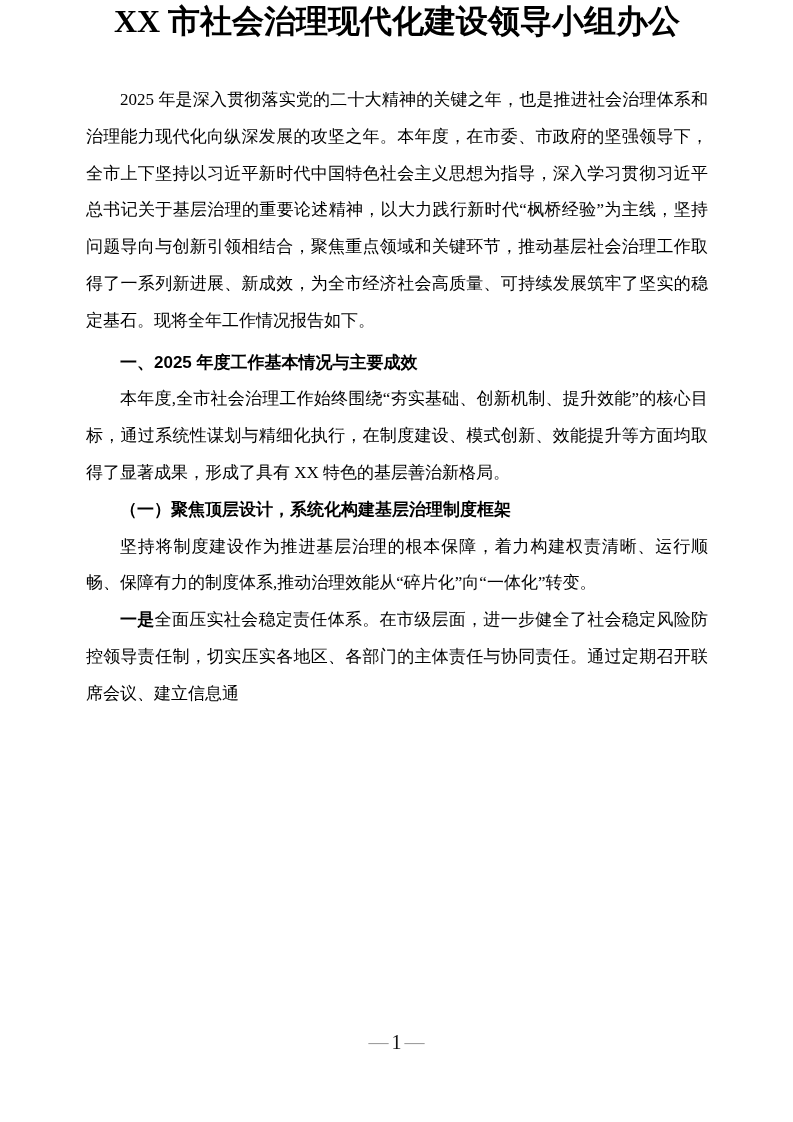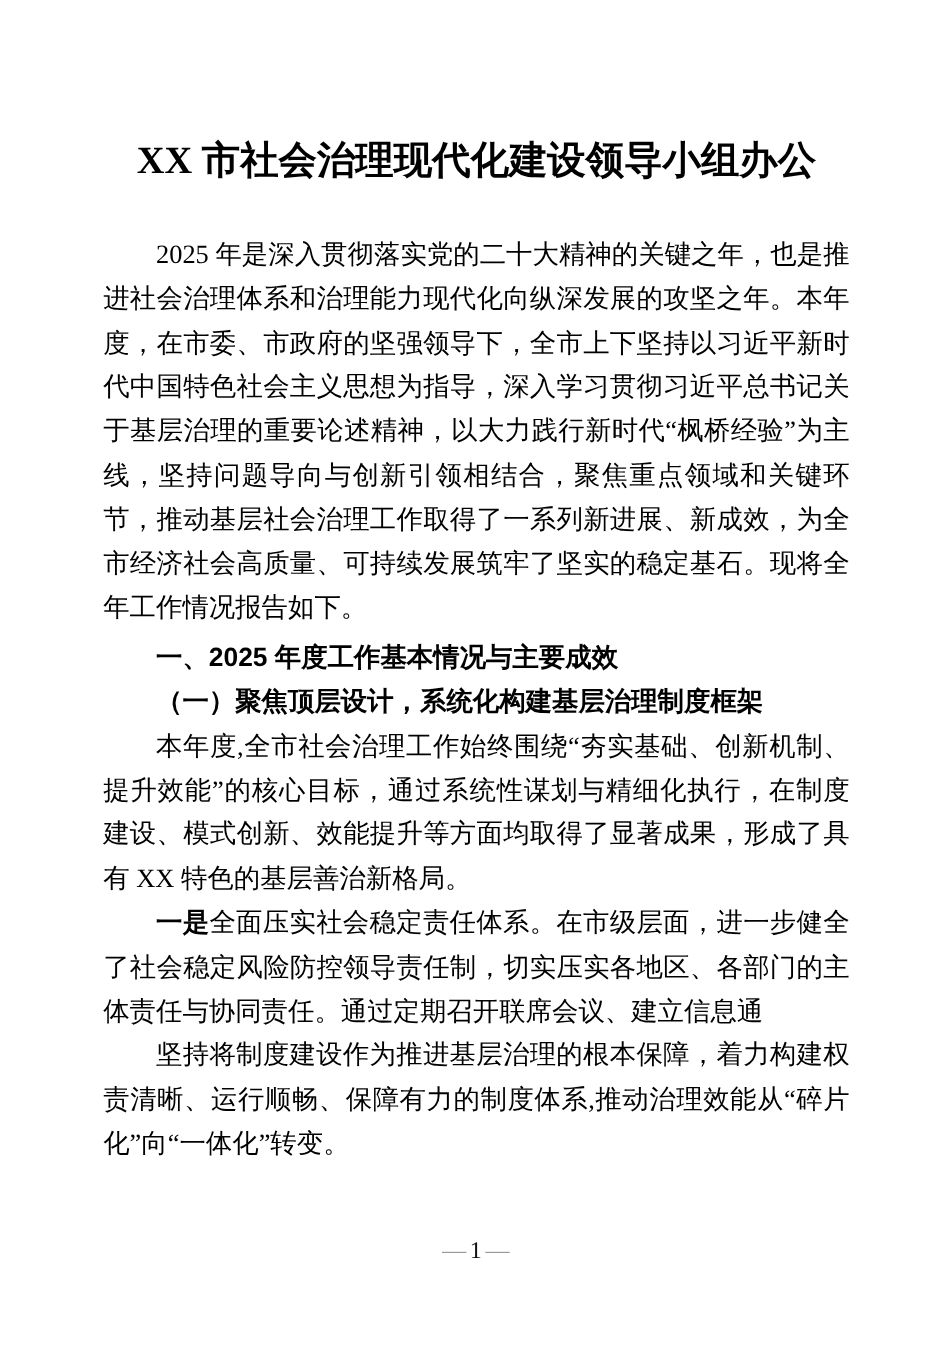--- a/index.html
+++ b/index.html
@@ -12,30 +12,29 @@
     color: #000000;
     font-family: "Liberation Serif", "DejaVu Serif", serif;
     overflow: hidden;
   }
   .content {
     width: 622px;
     margin-left: 86px;
   }
   .doc-title {
     margin: 0;
-    padding-top: 112px;
     font-size: 32px;
     line-height: 42px;
     font-weight: 700;
     text-align: center;
   }
   .title-line { display: block; }
   .doc-body {
     margin-top: 40px;
-    font-size: 22px;
+    font-size: 17px;
     line-height: 36.8px;
     text-align: justify;
   }
   .para {
     margin: 0;
     text-indent: 2em;
   }
   .heading-1 {
     font-family: Liberation Sans, sans-serif;
     font-weight: 700;
@@ -64,26 +63,26 @@
   <div class="content">
     <h1 class="doc-title">
       <span class="title-line">XX 市社会治理现代化建设领导小组办公</span>
     </h1>
 
     <div class="doc-body">
       <p class="para">2025 年是深入贯彻落实党的二十大精神的关键之年，也是推进社会治理体系和治理能力现代化向纵深发展的攻坚之年。本年度，在市委、市政府的坚强领导下，全市上下坚持以习近平新时代中国特色社会主义思想为指导，深入学习贯彻习近平总书记关于基层治理的重要论述精神，以大力践行新时代“枫桥经验”为主线，坚持问题导向与创新引领相结合，聚焦重点领域和关键环节，推动基层社会治理工作取得了一系列新进展、新成效，为全市经济社会高质量、可持续发展筑牢了坚实的稳定基石。现将全年工作情况报告如下。</p>
 
       <p class="para heading-1">一、2025 年度工作基本情况与主要成效</p>
 
+      <p class="para">本年度,全市社会治理工作始终围绕“夯实基础、创新机制、提升效能”的核心目标，通过系统性谋划与精细化执行，在制度建设、模式创新、效能提升等方面均取得了显著成果，形成了具有 XX 特色的基层善治新格局。</p>
+
       <p class="para heading-2">（一）聚焦顶层设计，系统化构建基层治理制度框架</p>
 
-      <p class="para">本年度,全市社会治理工作始终围绕“夯实基础、创新机制、提升效能”的核心目标，通过系统性谋划与精细化执行，在制度建设、模式创新、效能提升等方面均取得了显著成果，形成了具有 XX 特色的基层善治新格局。</p>
+      <p class="para">坚持将制度建设作为推进基层治理的根本保障，着力构建权责清晰、运行顺畅、保障有力的制度体系,推动治理效能从“碎片化”向“一体化”转变。</p>
 
       <p class="para"><strong class="lead">一是</strong><span>全面压实社会稳定责任体系。在市级层面，进一步健全了社会稳定风险防控领导责任制，切实压实各地区、各部门的主体责任与协同责任。通过定期召开联席会议、建立信息通</span></p>
-
-      <p class="para">坚持将制度建设作为推进基层治理的根本保障，着力构建权责清晰、运行顺畅、保障有力的制度体系,推动治理效能从“碎片化”向“一体化”转变。</p>
     </div>
   </div>
 
   <div class="footer">
     <span class="dash">—</span><span class="pagenum">1</span><span class="dash">—</span>
   </div>
 </div>
 
 </body></html>

